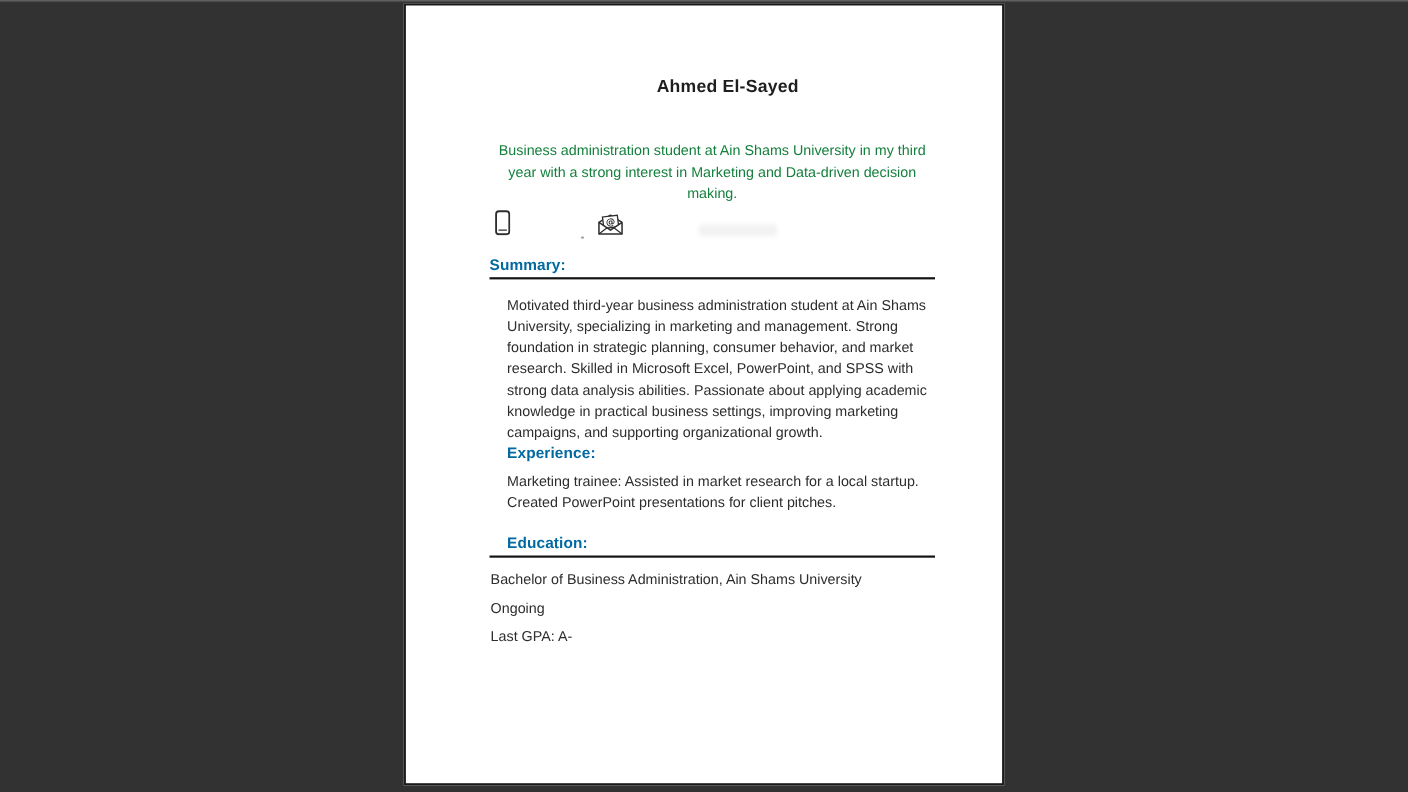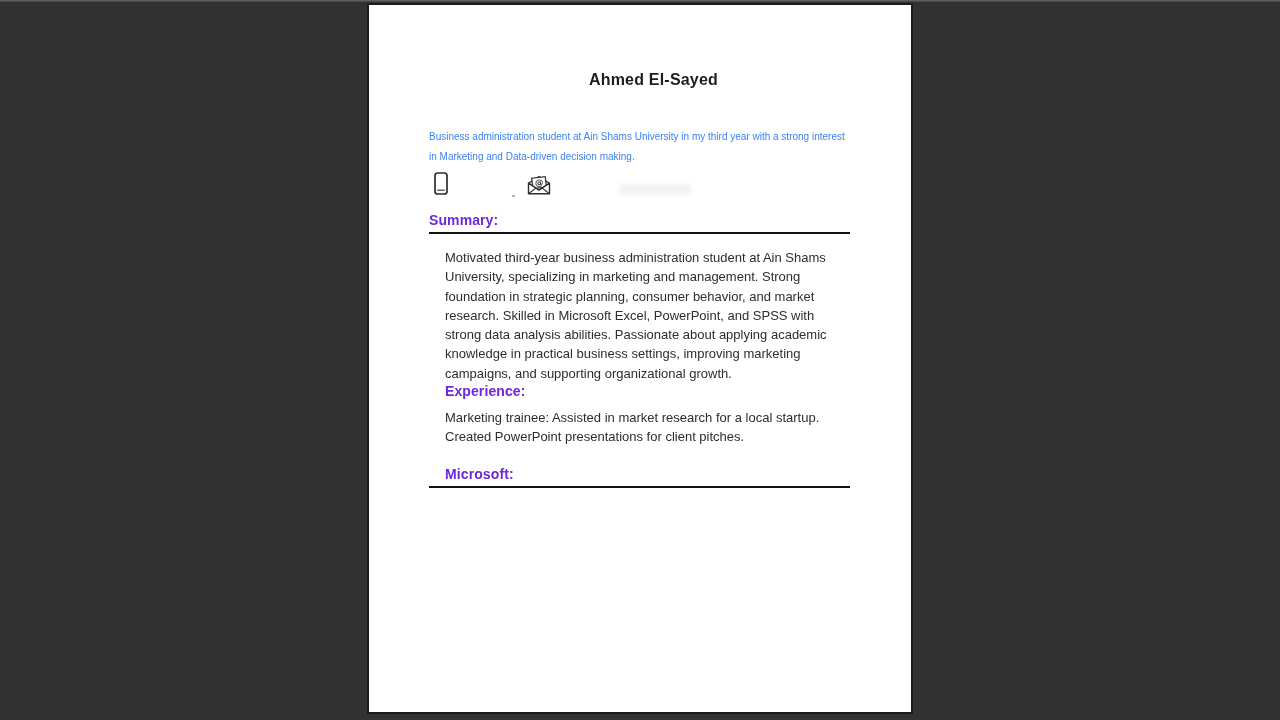--- a/index.html
+++ b/index.html
@@ -14,42 +14,43 @@
     background: linear-gradient(#6a6a6a, #3c3c3c);
   }
   .page {
     position: absolute;
     left: 367px; top: 3px;
     width: 546px; height: 711px;
     background: #ffffff;
     border: 2px solid #1a1a1a;
     color: #2b2b2b;
     overflow: hidden;
+    padding-left: 16px;
   }
   .content {
     position: relative;
     padding: 0 61px 0 60px;
     height: 100%;
   }
   .doc-title {
     margin-top: 66px;
     text-align: center;
     position: relative;
     left: 14px;
     font-size: 16px;
     font-weight: bold;
     color: #1e1e1e;
     letter-spacing: 0.2px;
   }
   .intro {
     margin-top: 38px;
-    font-size: 10px;
+    font-size: 13px;
     line-height: 19.5px;
-    text-align: left;
-    color: #3b82f6;
+    text-align: center;
+    color: #15803d;
   }
   .contact-row {
     margin-top: 10px;
     padding-left: 5px;
     height: 23px;
     display: flex;
     align-items: flex-end;
     position: relative;
   }
   .icon-phone { width: 14px; height: 23px; }
@@ -59,21 +60,21 @@
     width: 3px; height: 2px; background: rgba(0,0,0,0.35); border-radius: 1px;
   }
   .residue-smudge {
     position: absolute; left: 190px; bottom: 4px;
     width: 72px; height: 11px; background: rgba(0,0,0,0.05); filter: blur(2px);
     border-radius: 4px;
   }
   .section-heading {
     font-size: 14px;
     font-weight: bold;
-    color: #6d28d9;
+    color: #0369a1;
     letter-spacing: 0.1px;
   }
   .heading-underlined {
     border-bottom: 2px solid #131313;
     padding-bottom: 4px;
   }
   .summary-heading { margin-top: 13px; }
   .body-text {
     font-size: 13px;
     line-height: 19.3px;
@@ -126,16 +127,21 @@
       <span class="residue-dot"></span>
       <span class="residue-smudge"></span>
     </div>
 
     <h2 class="section-heading summary-heading heading-underlined">Summary:</h2>
     <p class="body-text indented summary-text">Motivated third-year business administration student at Ain Shams University, specializing in marketing and management. Strong foundation in strategic planning, consumer behavior, and market research. Skilled in Microsoft Excel, PowerPoint, and SPSS with strong data analysis abilities. Passionate about applying academic knowledge in practical business settings, improving marketing campaigns, and supporting organizational growth.</p>
 
     <h2 class="section-heading indented experience-heading">Experience:</h2>
     <p class="body-text indented experience-text">Marketing trainee: Assisted in market research for a local startup. Created PowerPoint presentations for client pitches.</p>
 
-    <h2 class="section-heading education-heading heading-underlined">Microsoft:</h2>
+    <h2 class="section-heading education-heading heading-underlined">Education:</h2>
+    <div class="education-list">
+      <p class="education-line">Bachelor of Business Administration, Ain Shams University</p>
+      <p class="education-line">Ongoing</p>
+      <p class="education-line">Last GPA: A-</p>
+    </div>
 
   </div>
 </div>
 
 </body></html>

